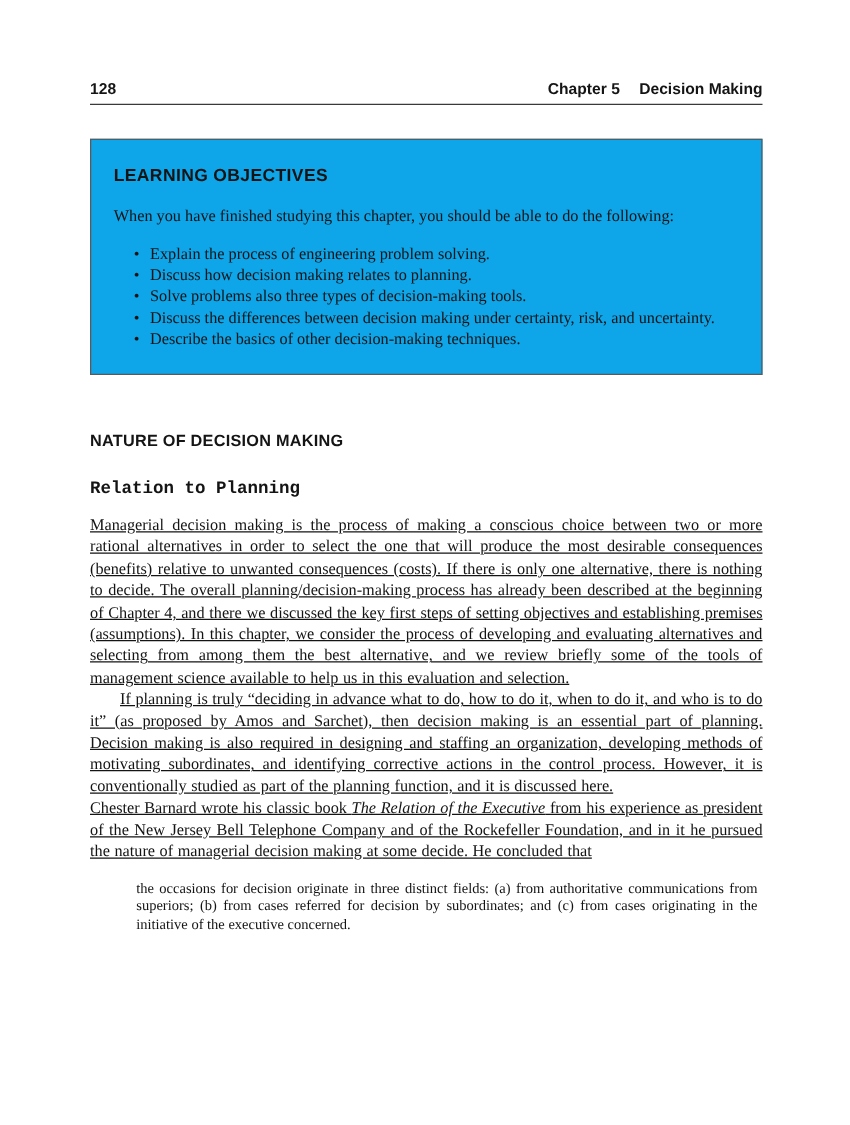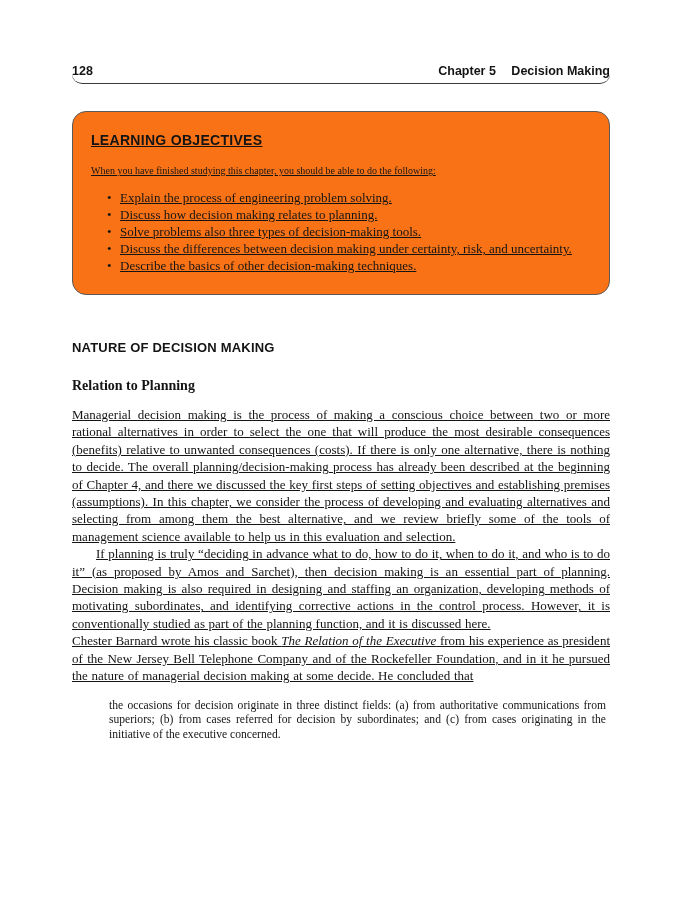--- a/index.html
+++ b/index.html
@@ -1,15 +1,15 @@
 <!DOCTYPE html>
 <html><head>
 <meta charset="utf-8">
 <style>
-  * { margin: 0; padding: 0; box-sizing: border-box; border-radius: 14px; }
+  * { margin: 0; padding: 0; box-sizing: border-box; }
   html, body { background: #ffffff; }
   .page {
     width: 680px;
     height: 900px;
     margin: 0 auto;
     background: #ffffff;
     padding: 64px 70px 0 72px;
     font-family: "Liberation Serif", serif;
     color: #141414;
     overflow: hidden;
@@ -27,33 +27,32 @@
     padding-bottom: 5px;
     border-bottom: 1.3px solid #3a3a3a;
   }
   .running-head .right span { display: inline-block; }
   .running-head .right .chapter-title { margin-left: 12px; }
 
   
   .lo-box {
     margin-top: 27px;
     border: 1.2px solid #5a5a5a;
-    background: #f97316;
+    background: #0ea5e9;
     padding: 20px 20px 20px 18px;
-    text-decoration: underline;
   }
   .lo-title {
     font-family: "Liberation Sans", sans-serif;
     font-size: 14px;
     font-weight: bold;
     letter-spacing: 0.3px;
     margin-bottom: 17px;
   }
   .lo-intro {
-    font-size: 10px;
+    font-size: 13px;
     margin-bottom: 13px;
   }
   .lo-list { list-style: none; margin-left: 16px; }
   .lo-list li {
     font-size: 13px;
     line-height: 17px;
     padding-left: 13px;
     position: relative;
   }
   .lo-list li::before {
@@ -65,21 +64,21 @@
 
   
   .section-heading {
     font-family: "Liberation Sans", sans-serif;
     font-size: 13px;
     font-weight: bold;
     margin-top: 45px;
     letter-spacing: 0.2px;
   }
   .sub-heading {
-    font-family: Liberation Serif, serif;
+    font-family: Liberation Mono, monospace;
     font-size: 14px;
     font-weight: bold;
     margin-top: 23px;
     margin-bottom: 12px;
   }
   .sub-heading.more-space { margin-top: 26px; }
 
   
   .body-para {
     font-size: 13px;

